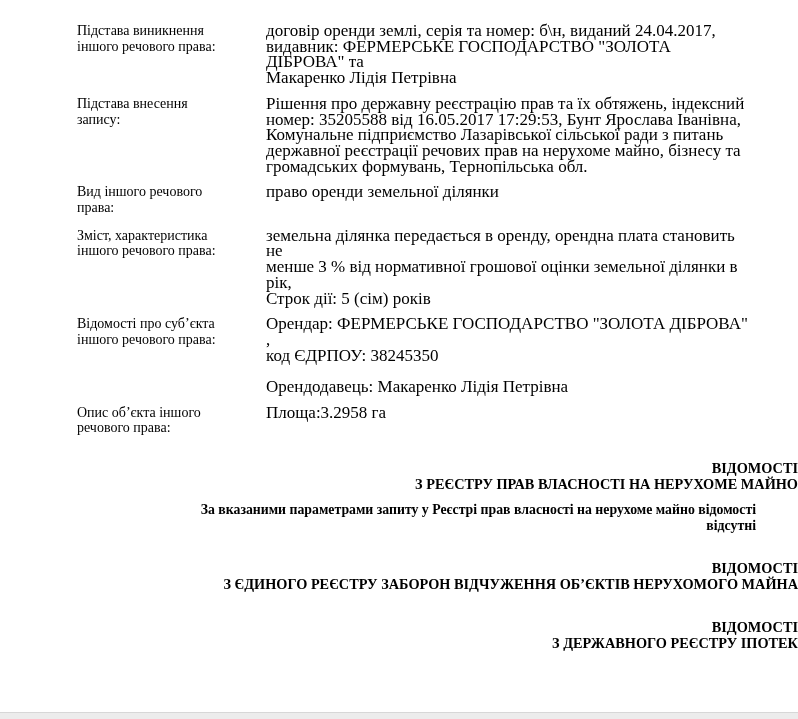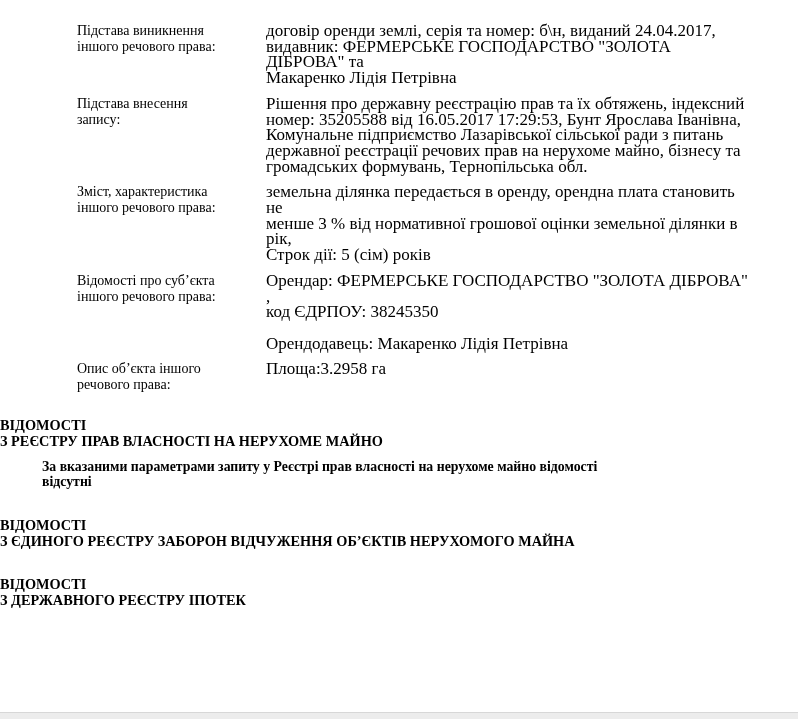--- a/index.html
+++ b/index.html
@@ -47,21 +47,21 @@
     width: 482px;
     flex: 0 0 auto;
     font-size: 17px;
     line-height: 15.7px;
     white-space: pre-line;
   }
   .row-gap-lg { margin-bottom: 12px; }
   .sections { }
   .section {
     margin-top: 27px;
-    text-align: left;
+    text-align: right;
     font-weight: bold;
   }
   .section.first { margin-top: 24px; }
   .section-title {
     font-size: 14.3px;
     line-height: 16px;
     white-space: pre-line;
   }
   .section-note {
     margin-top: 10px;
@@ -97,20 +97,25 @@
       <div class="field-row">
         <div class="field-label">Підстава внесення
 запису:</div>
         <div class="field-value">Рішення про державну реєстрацію прав та їх обтяжень, індексний
 номер: 35205588 від 16.05.2017 17:29:53, Бунт Ярослава Іванівна,
 Комунальне підприємство Лазарівської сільської ради з питань
 державної реєстрації речових прав на нерухоме майно, бізнесу та
 громадських формувань, Тернопільська обл.</div>
       </div>
 
+      <div class="field-row row-gap-lg">
+        <div class="field-label">Вид іншого речового
+права:</div>
+        <div class="field-value">право оренди земельної ділянки</div>
+      </div>
 
       <div class="field-row">
         <div class="field-label">Зміст, характеристика
 іншого речового права:</div>
         <div class="field-value">земельна ділянка передається в оренду, орендна плата становить не
 менше 3 % від нормативної грошової оцінки земельної ділянки в рік,
 Строк дії: 5 (сім) років</div>
       </div>
 
       <div class="field-row">

